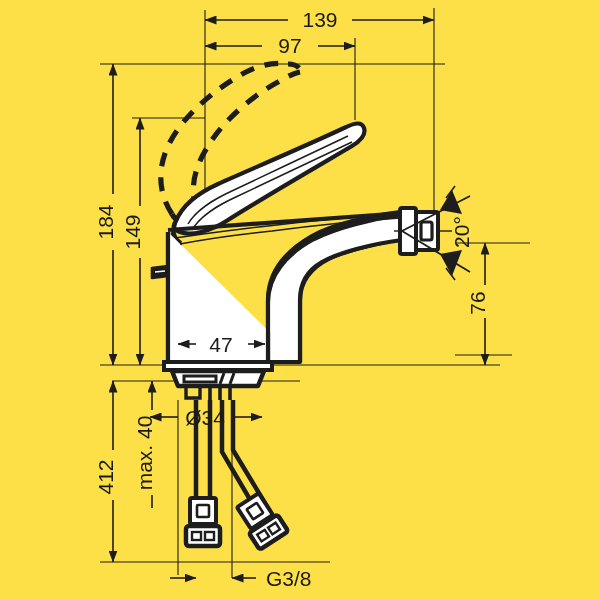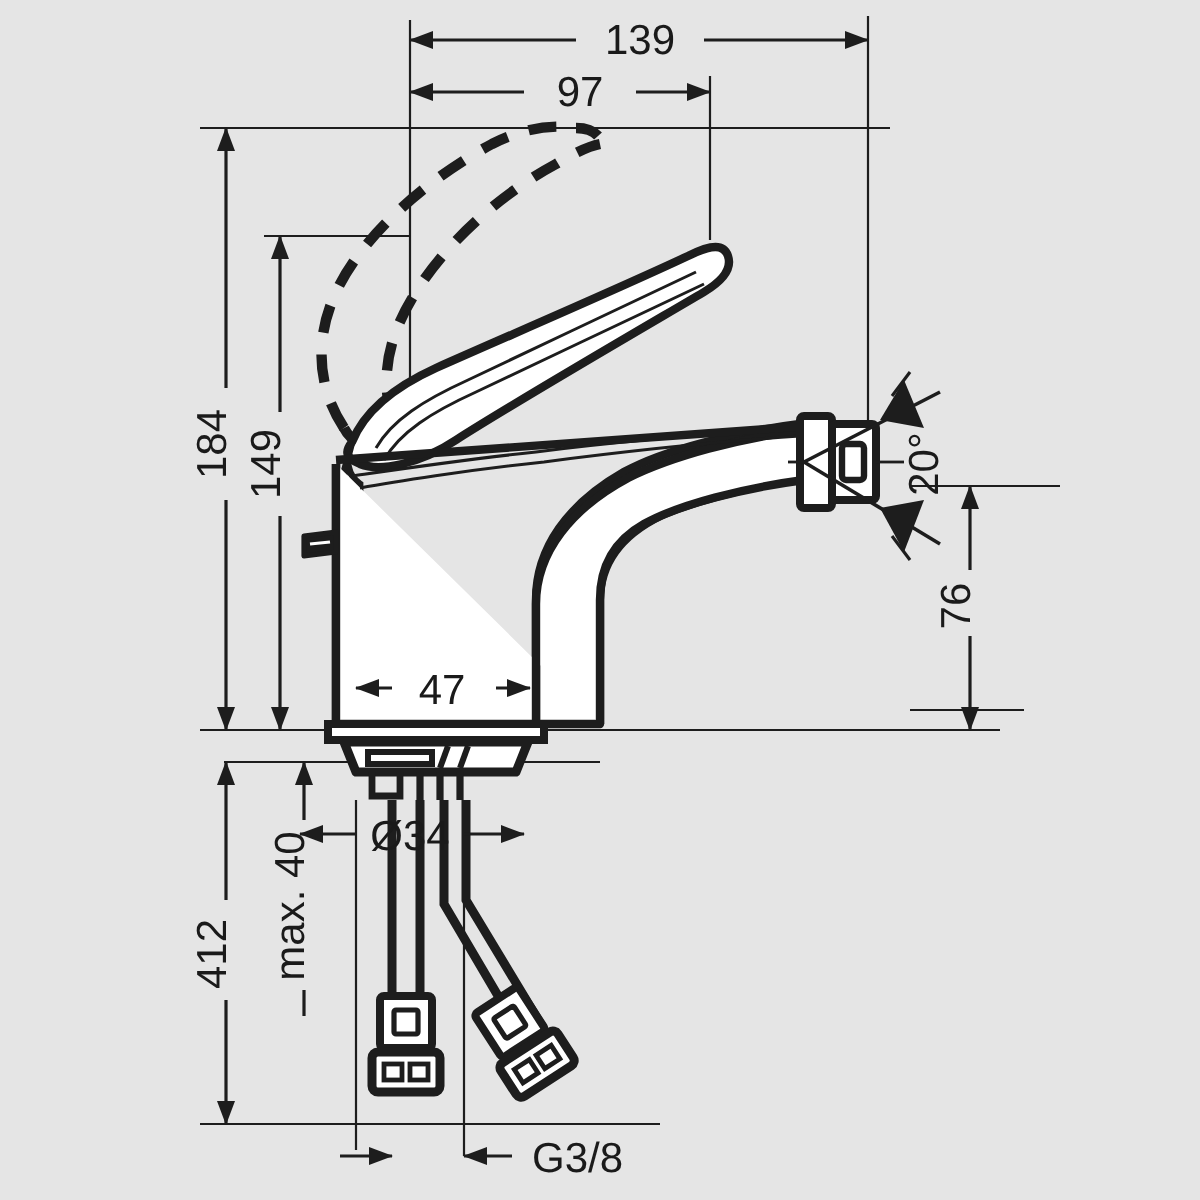--- a/index.html
+++ b/index.html
@@ -1,18 +1,18 @@
 <!DOCTYPE html>
 <html><head>
 <meta charset="utf-8">
 <style>
   html,body{margin:0;padding:0;background:#ffffff;}
   body{width:600px;height:600px;overflow:hidden;
        font-family:"Liberation Sans","DejaVu Sans",sans-serif;}
-  #stage{position:relative;width:600px;height:600px;background:#e5e5e5;}
+  #stage{position:relative;width:600px;height:600px;background:#fde047;}
   svg{display:block;}
   .dimtxt{font-family:"Liberation Sans","DejaVu Sans",sans-serif;
           font-size:21px;fill:#1a1a1a;}
 </style>
 </head>
 <body>
 
 <div id="stage">
 <svg width="600" height="600" viewBox="0 0 600 600">
 

